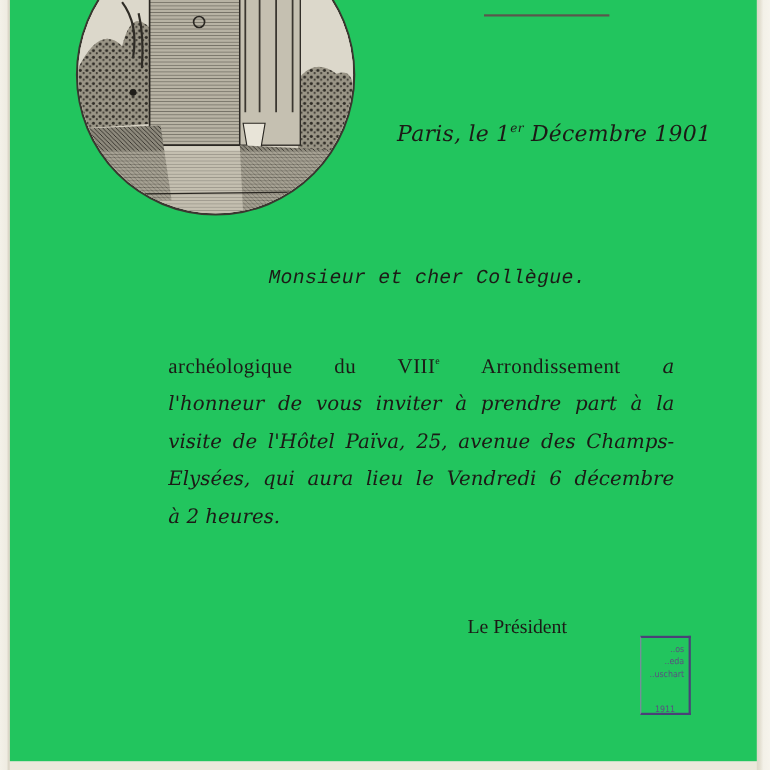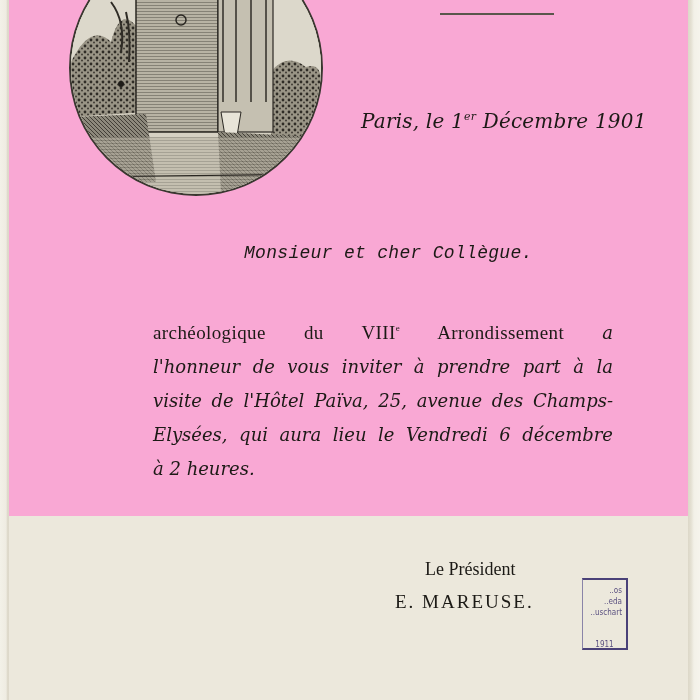--- a/index.html
+++ b/index.html
@@ -10,22 +10,22 @@
     }
     .edge-left {
       position: absolute; left: 0; top: 0; width: 9px; height: 700px;
       background: linear-gradient(to right, #f3f1e8 0, #efece2 6px, #d9d4c4 8px, #e2ddd0 9px);
     }
     .edge-right {
       position: absolute; right: 0; top: 0; width: 12px; height: 700px;
       background: linear-gradient(to right, #dcd7c8 0, #e4e0d2 3px, #f3f1e8 6px, #f6f4ec 12px);
     }
     .page {
-      position: absolute; left: 9px; top: 0; width: 679px; height: 516px;
-      background: #f9a8d4;
+      position: absolute; left: 9px; top: 0; width: 679px; height: 692px;
+      background: #22c55e;
     }
     .vignette {
       position: absolute; left: 60px; top: -60px; width: 250px; height: 252px;
       border-radius: 50%;
       border: 2px solid #3a3730;
       overflow: hidden;
       background: #cfcabc;
     }
     .vignette svg { display: block; }
     .rule-top {
@@ -137,21 +137,20 @@
 
   <div class="body-text">
     <span class="line"><span class="rm"><span>archéologique du VIII</span><sup>e</sup><span> Arrondissement </span></span><span class="it">a</span></span>
     <span class="line it">l'honneur de vous inviter à prendre part à la</span>
     <span class="line it">visite de l'Hôtel Païva, 25, avenue des Champs-</span>
     <span class="line it">Elysées, qui aura lieu le Vendredi 6 décembre</span>
     <span class="line it last">à 2 heures.</span>
   </div>
 
   <div class="president-label">Le Président</div>
-  <div class="president-name">E. MAREUSE.</div>
 
   <div class="stamp">
     <span>..os</span>
     <span>..eda</span>
     <span>..uschart</span>
     <span class="yr">1911</span>
   </div>
 </div>
 
 </body></html>

